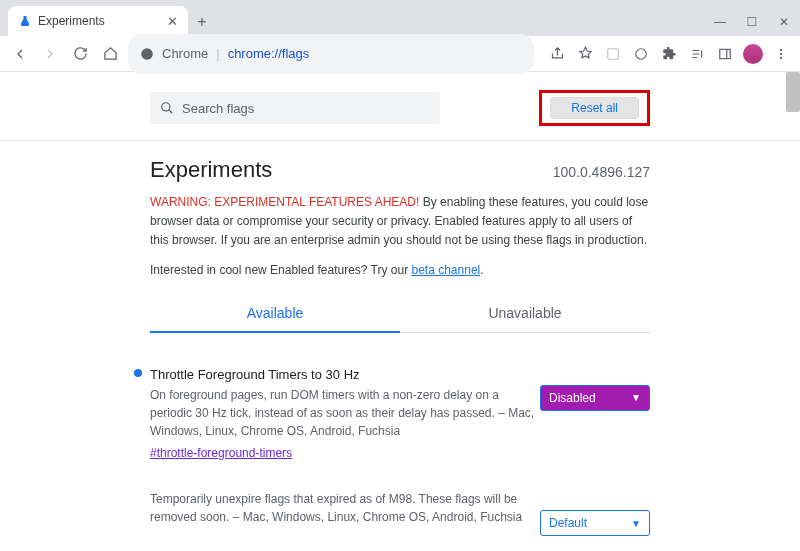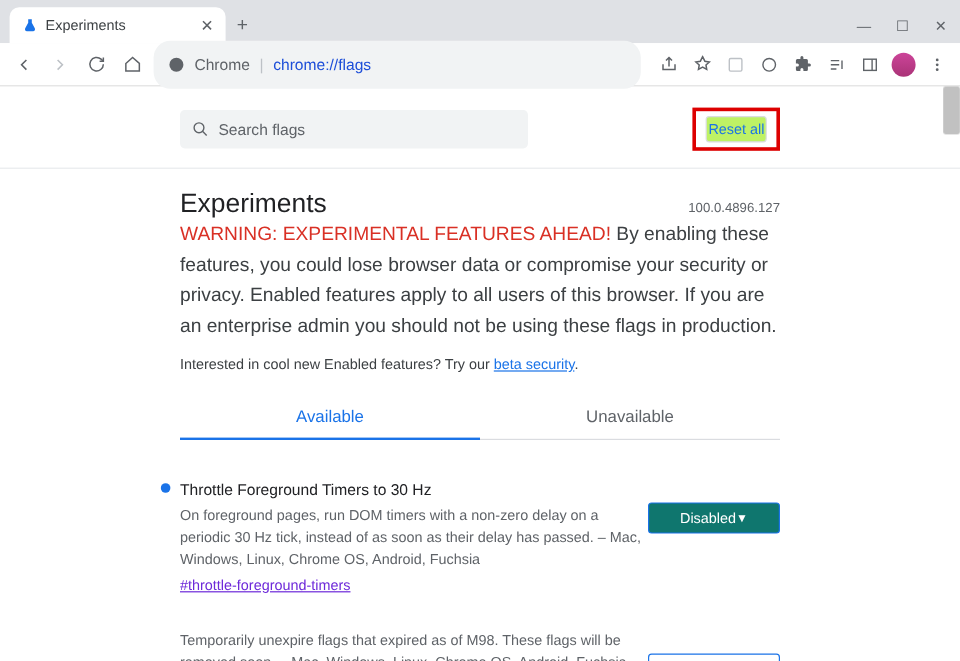--- a/index.html
+++ b/index.html
@@ -27,43 +27,43 @@
 .actbtn { width: 22px; height: 22px; display: flex; align-items: center; justify-content: center; color: #5f6368; font-size: 14px; }
 .avatar { width: 20px; height: 20px; border-radius: 50%; background: linear-gradient(#c49, #a37); }
 
 
 .content { height: calc(551px - 72px); overflow-y: auto; position: relative; }
 .scrollbar { position: absolute; right: 0; top: 72px; width: 14px; height: 40px; background: #c1c1c1; border-radius: 2px; }
 
 .search-row { display: flex; justify-content: space-between; align-items: center; padding: 18px 150px 14px; border-bottom: 1px solid #e8eaed; }
 .searchbox { background: #f1f3f4; width: 290px; height: 32px; border-radius: 4px; display: flex; align-items: center; padding: 0 10px; gap: 8px; color: #5f6368; font-size: 13px; }
 .resetall { border: 3px solid #d00; padding: 4px 8px; }
-.resetall button { border: 1px solid #dadce0; color: #1a73e8; font-size: 12px; background: #bef264; padding: 3px 1px; border-radius: 3px; cursor: pointer; }
+.resetall button { border: 1px solid #dadce0; color: #1a73e8; font-size: 12px; background: #e5e5e5; padding: 3px 20px; border-radius: 3px; cursor: pointer; }
 
 .maincol { padding: 16px 150px 0; }
 .ehead { display: flex; justify-content: space-between; align-items: baseline; }
 h1 { font-size: 22px; font-weight: 400; color: #202124; }
-.version { font-size: 11px; color: #5f6368; }
-.warn-row { font-size: 16px; color: #3c4043; line-height: 1.6; }
+.version { font-size: 14px; color: #5f6368; }
+.warn-row { font-size: 12px; color: #3c4043; line-height: 1.6; margin-top: 10px; }
 .warn { color: #d93025; font-weight: 500; }
 .interest { font-size: 12px; color: #3c4043; margin-top: 12px; }
 .interest a { color: #1a73e8; text-decoration: underline; }
 
 .tabs { display: flex; margin-top: 18px; }
 .ftab { flex: 1; text-align: center; font-size: 14px; padding: 10px 0; color: #5f6368; border-bottom: 1px solid #dadce0; cursor: pointer; }
 .ftab.active { color: #1a73e8; border-bottom: 2px solid #1a73e8; }
 
 .flags { margin-top: 18px; }
 .flag { display: flex; gap: 4px; padding: 14px 0; border-bottom: 0; }
 .flag-info { flex: 1; font-size: 12px; color: #5f6368; line-height: 1.5; position: relative; }
 .flag-title { font-size: 13px; color: #202124; font-weight: 500; margin-bottom: 2px; }
 .flag-tag { color: #6d28d9; text-decoration: underline; display: inline-block; margin-top: 4px; }
 .dot { position: absolute; left: -16px; top: 4px; width: 8px; height: 8px; background: #1a73e8; border-radius: 50%; }
 .dropdown { align-self: flex-start; margin-top: 20px; width: 110px; height: 26px; border: 1px solid #1a73e8; color: #1a73e8; font-size: 12px; display: flex; align-items: center; justify-content: space-between; padding: 0 8px; border-radius: 3px; cursor: pointer; }
-.dropdown.filled { background: #0f766e; color: #fff; justify-content: center; }
+.dropdown.filled { background: #a21caf; color: #fff; }
 .caret { font-size: 10px; }
 
 svg { display: block; }
 </style>
 </head>
 <body>
 
 <div class="titlebar">
   <div class="tab">
     <span class="tab-favicon">
@@ -183,21 +183,21 @@
   <div class="maincol">
     <div class="ehead">
       <h1>Experiments</h1>
       <span class="version">100.0.4896.127</span>
     </div>
     <div class="warn-row">
       <span class="warn">WARNING: EXPERIMENTAL FEATURES AHEAD!</span>
       <span>By enabling these features, you could lose browser data or compromise your security or privacy. Enabled features apply to all users of this browser. If you are an enterprise admin you should not be using these flags in production.</span>
     </div>
     <div class="interest">
-      <span>Interested in cool new Enabled features? Try our </span><a href="#">beta security</a><span>.</span>
+      <span>Interested in cool new Enabled features? Try our </span><a href="#">beta channel</a><span>.</span>
     </div>
 
     <div class="tabs">
       <div class="ftab active">Available</div>
       <div class="ftab">Unavailable</div>
     </div>
 
     <div class="flags" id="flags-list">
         <div class="flag">
           <div class="flag-info"><div class="dot"></div><div class="flag-title">Throttle Foreground Timers to 30 Hz</div><div>On foreground pages, run DOM timers with a non-zero delay on a periodic 30 Hz tick, instead of as soon as their delay has passed. – Mac, Windows, Linux, Chrome OS, Android, Fuchsia</div><a class="flag-tag" href="#">#throttle-foreground-timers</a></div>

